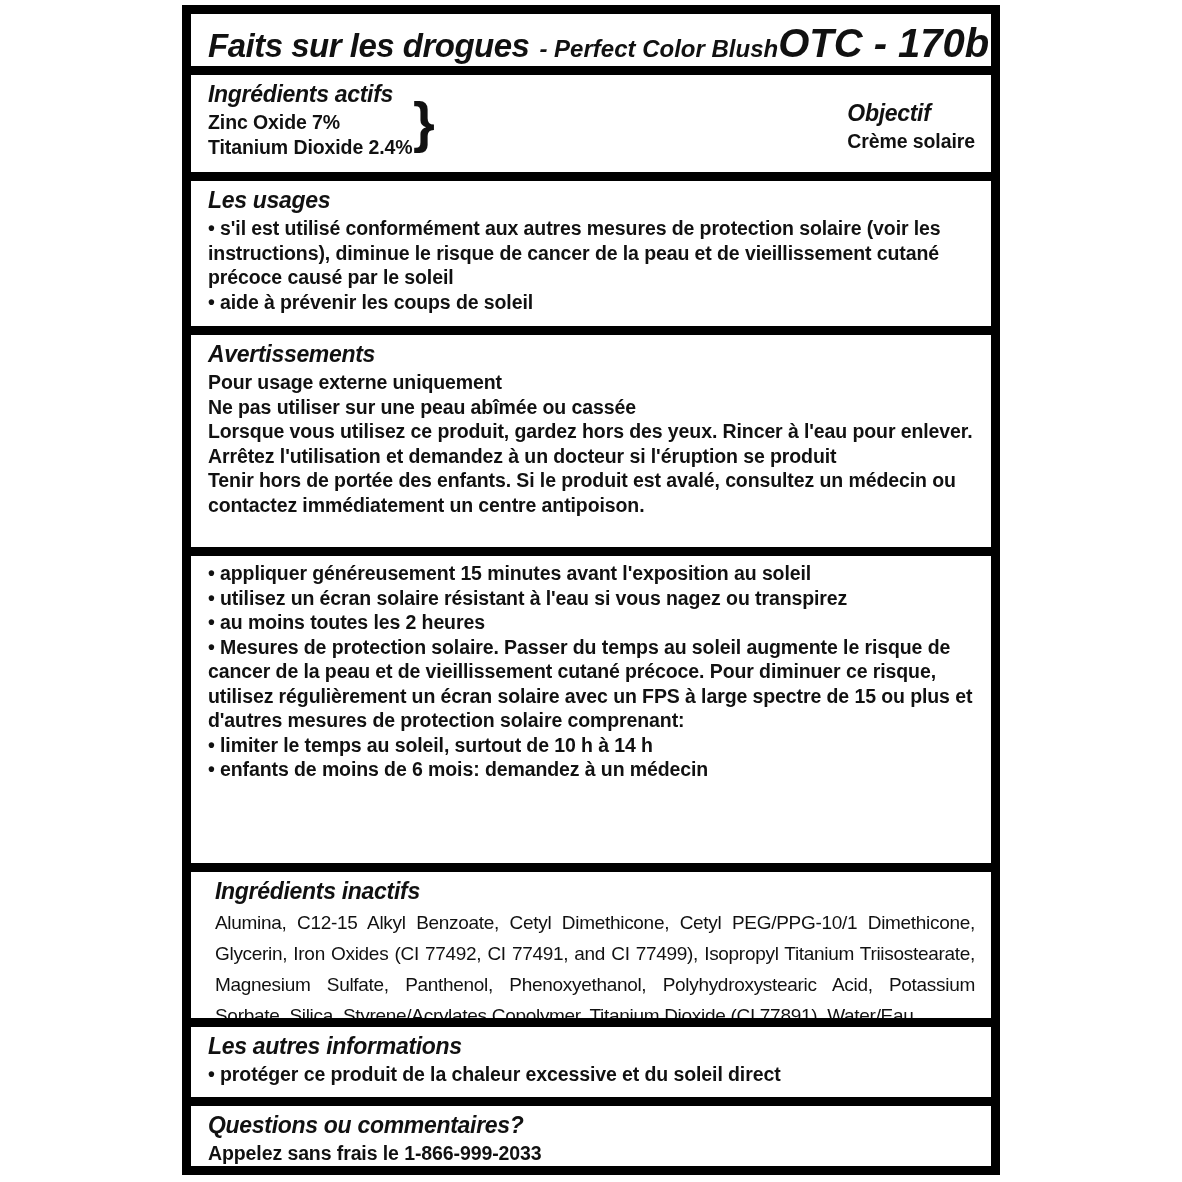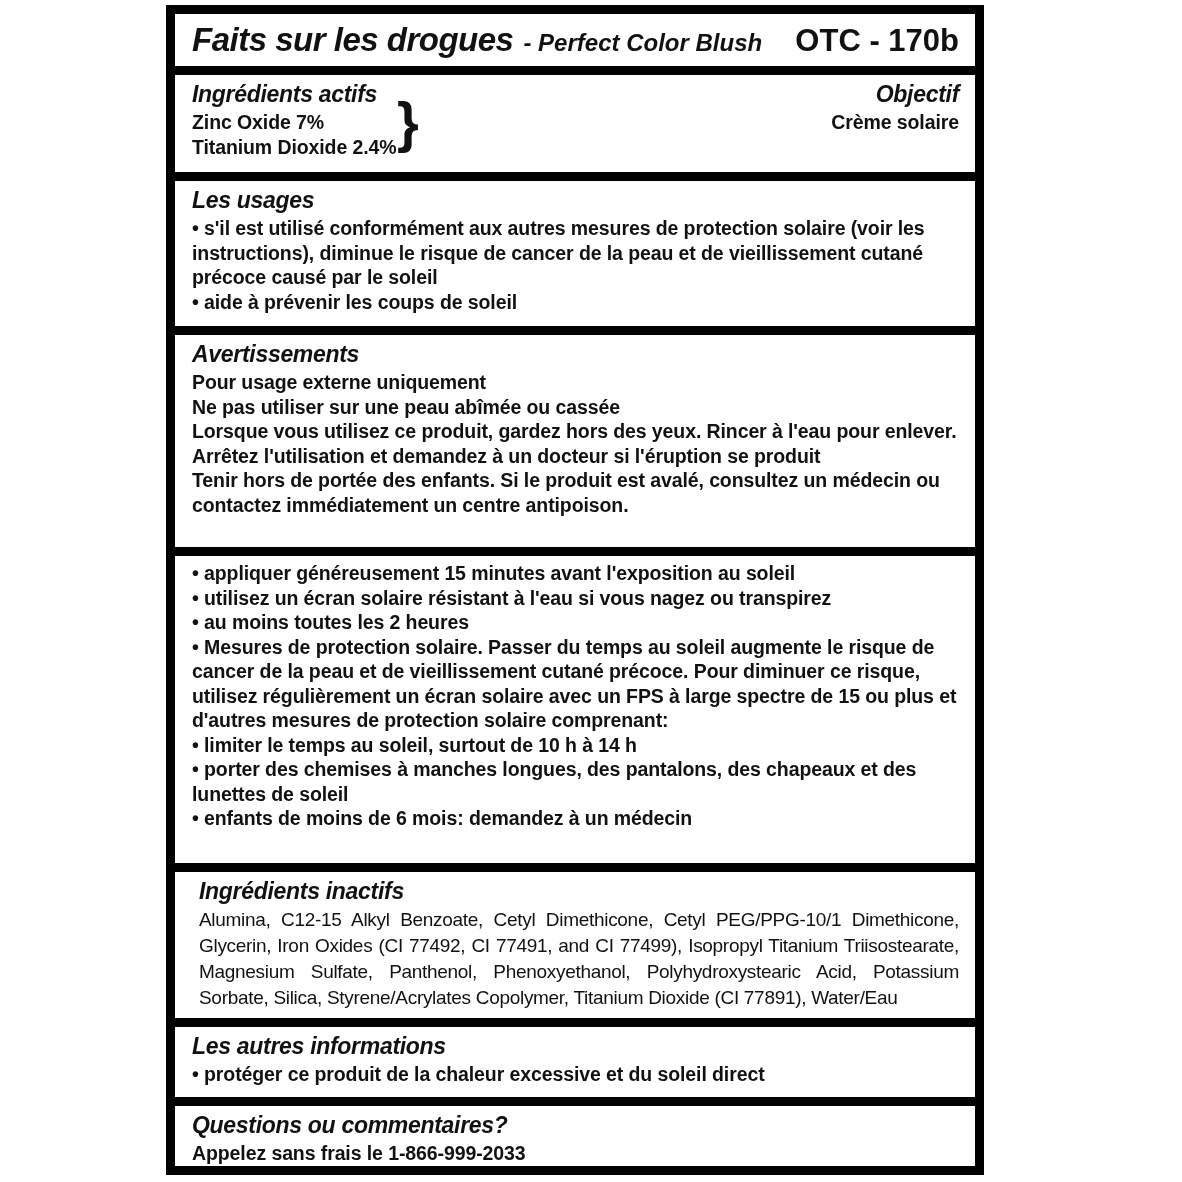--- a/index.html
+++ b/index.html
@@ -6,21 +6,21 @@
   html, body {
     width: 1182px; height: 1182px;
     background: #ffffff;
     font-family: "Liberation Sans", sans-serif;
     color: #111111;
   }
   .page { position: relative; width: 1182px; height: 1182px; background: #fff; overflow: hidden; }
 
   .label-box {
     position: absolute;
-    left: 166px; top: 5px;
+    left: 182px; top: 5px;
     width: 818px; height: 1170px;
     background: #000;
     display: flex;
     flex-direction: column;
     gap: 9px;
     padding: 9px;
   }
   .section {
     background: #fff;
     padding: 5px 16px 0 17px;
@@ -43,22 +43,23 @@
     white-space: nowrap;
   }
   .doc-subtitle {
     font-size: 24px;
     font-weight: bold;
     font-style: italic;
     margin-left: 10px;
     white-space: nowrap;
   }
   .doc-code {
-    font-size: 31px;
+    font-size: 40px;
     font-weight: bold;
+    font-style: italic;
     margin-left: auto;
     white-space: nowrap;
   }
 
   .heading {
     font-size: 23px;
     font-weight: bold;
     font-style: italic;
     letter-spacing: -0.3px;
     line-height: 28px;
@@ -72,25 +73,25 @@
   }
 
   .active-left { position: relative; }
   .active-brace {
     position: absolute;
     left: 205px; top: 6px;
     font-size: 56px;
     font-weight: bold;
     line-height: 72px;
   }
-  .active-right { text-align: right; }
+  .active-right { text-align: left; margin-top: 19px; }
 
   .inactive-text {
     font-size: 19px;
-    line-height: 26px;
+    line-height: 31px;
     letter-spacing: -0.3px;
     text-align: justify;
   }
 </style>
 </head>
 <body>
 
 <div class="page">
   <div class="label-box">
 
@@ -127,21 +128,20 @@
       <div class="warn-line">Arrêtez l'utilisation et demandez à un docteur si l'éruption se produit</div>
       <div class="warn-line">Tenir hors de portée des enfants. Si le produit est avalé, consultez un médecin ou contactez immédiatement un centre antipoison.</div>
     </div>
 
     <div class="section s-dir">
       <div class="bullet-line">• appliquer généreusement 15 minutes avant l'exposition au soleil</div>
       <div class="bullet-line">• utilisez un écran solaire résistant à l'eau si vous nagez ou transpirez</div>
       <div class="bullet-line">• au moins toutes les 2 heures</div>
       <div class="bullet-line">• Mesures de protection solaire. Passer du temps au soleil augmente le risque de cancer de la peau et de vieillissement cutané précoce. Pour diminuer ce risque, utilisez régulièrement un écran solaire avec un FPS à large spectre de 15 ou plus et d'autres mesures de protection solaire comprenant:</div>
       <div class="bullet-line">• limiter le temps au soleil, surtout de 10 h à 14 h</div>
-      <div class="bullet-line">• porter des chemises à manches longues, des pantalons, des chapeaux et des lunettes de soleil</div>
       <div class="bullet-line">• enfants de moins de 6 mois: demandez à un médecin</div>
     </div>
 
     <div class="section s-inactive">
       <div class="heading">Ingrédients inactifs</div>
       <div class="inactive-text">Alumina, C12-15 Alkyl Benzoate, Cetyl Dimethicone, Cetyl PEG/PPG-10/1 Dimethicone, Glycerin, Iron Oxides (CI 77492, CI 77491, and CI 77499), Isopropyl Titanium Triisostearate, Magnesium Sulfate, Panthenol, Phenoxyethanol, Polyhydroxystearic Acid, Potassium Sorbate, Silica, Styrene/Acrylates Copolymer, Titanium Dioxide (CI 77891), Water/Eau</div>
     </div>
 
     <div class="section s-other">
       <div class="heading">Les autres informations</div>

